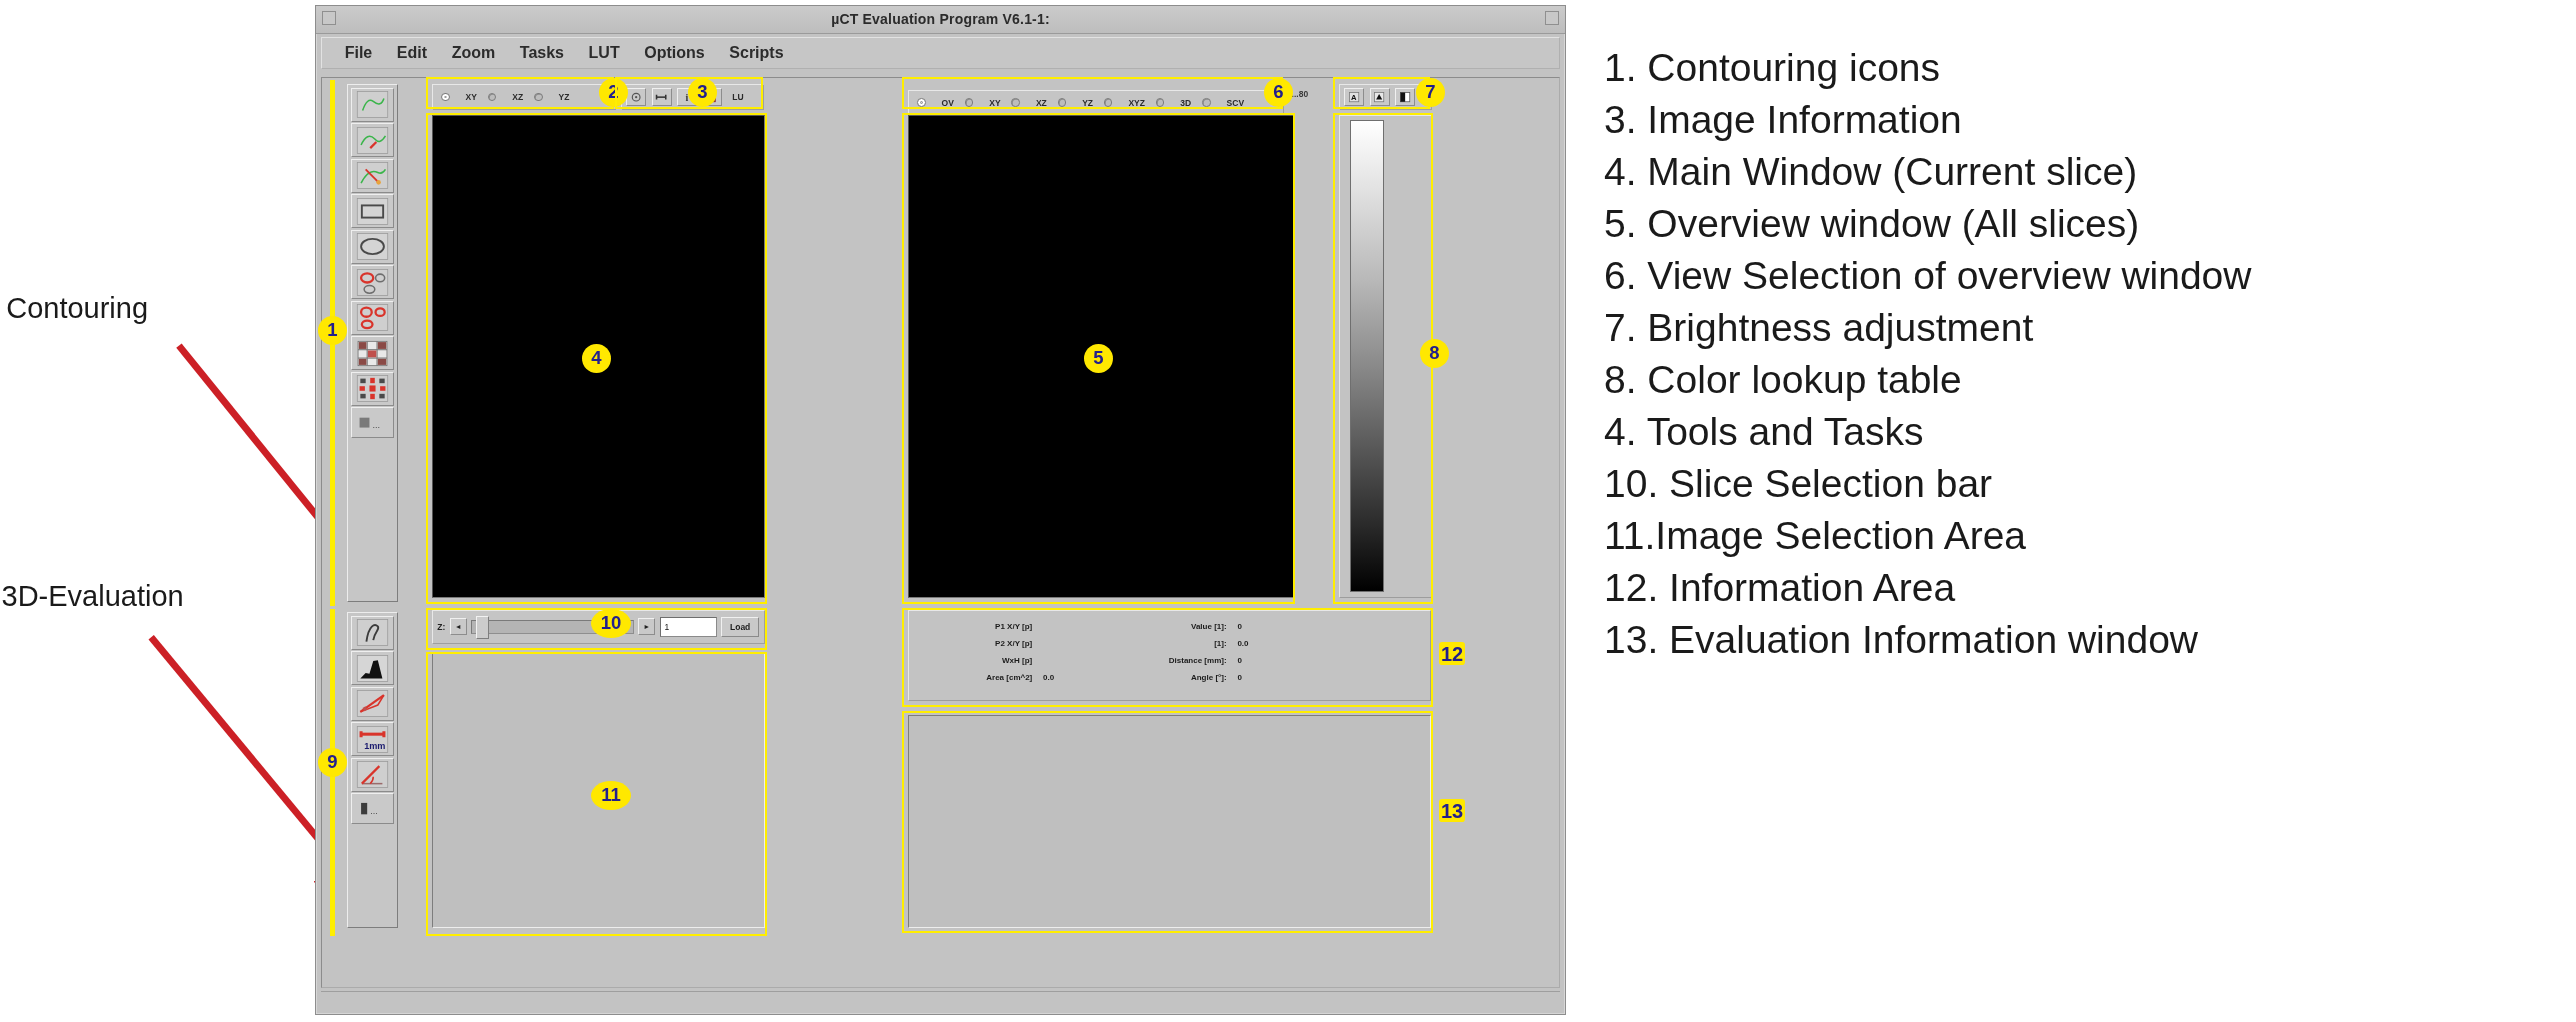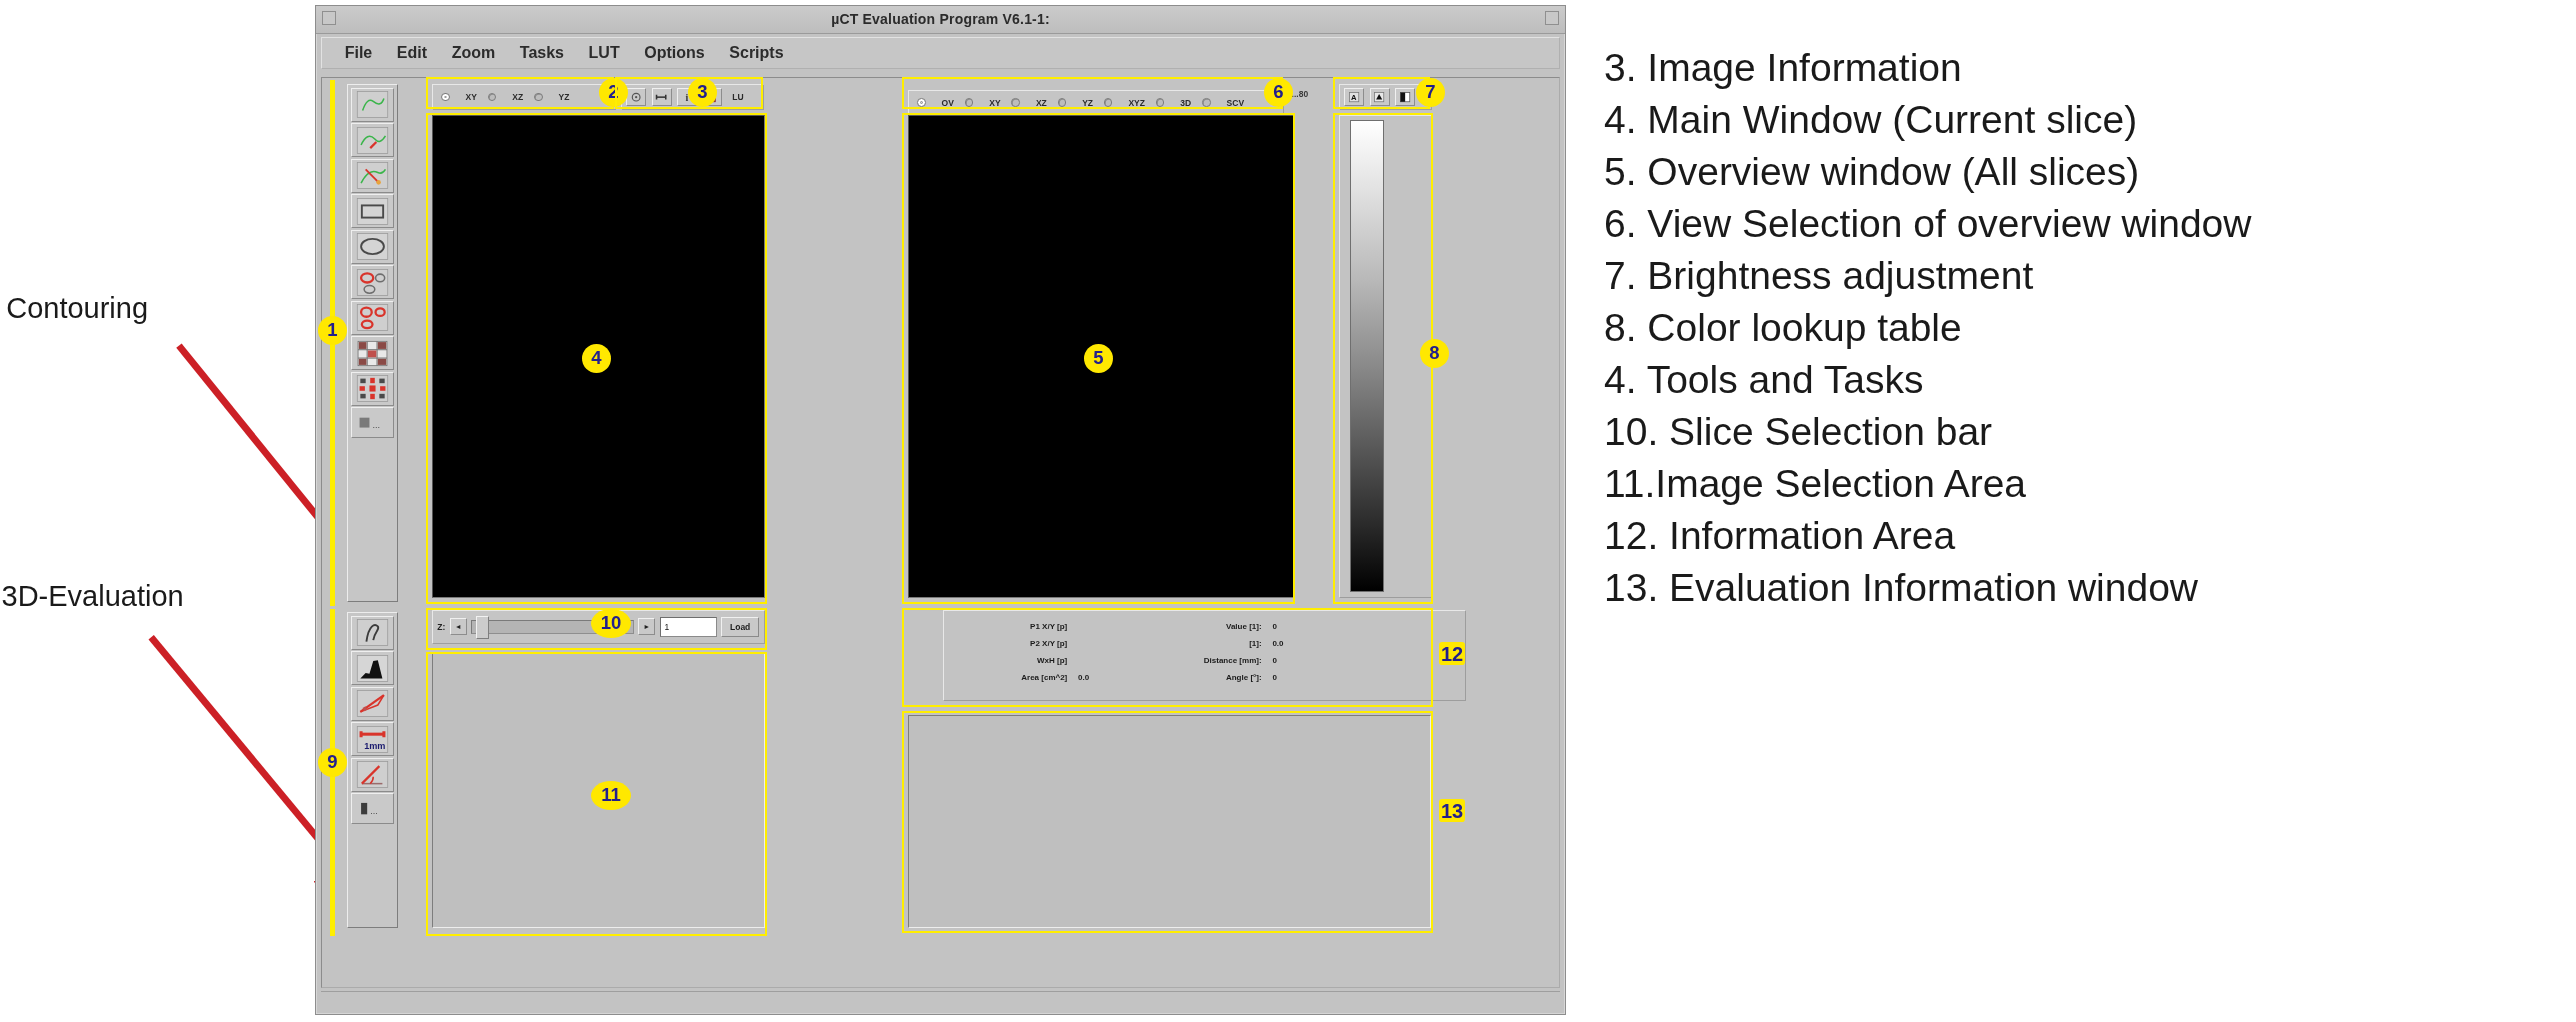--- a/index.html
+++ b/index.html
@@ -488,21 +488,21 @@
         <div id="slider-track">
           <div id="slider-thumb"></div>
         </div>
         <div class="arrow-btn">►</div>
         <div id="slice-field">1</div>
         <div id="load-btn">Load</div>
       </div>
 
       <div class="sunk" style="position:absolute; left:110px; top:574px; width:333px; height:276px;"></div>
 
-      <div id="info-area" style="left:621px; top:532px; width:523px; height:91px;">
+      <div id="info-area" style="left:586px; top:532px; width:523px; height:91px;">
         <div class="info-col" id="info-left">
           <div class="info-row">
             <span class="k">P1 X/Y [p]</span>
             <span class="v"></span>
           </div>
           <div class="info-row">
             <span class="k">P2 X/Y [p]</span>
             <span class="v"></span>
           </div>
           <div class="info-row">
@@ -574,20 +574,21 @@
   <div class="hl" style="left:426px; top:652px; width:341px; height:284px;"></div>
   <div class="marker" style="left:591px; top:781px; width:40px;">11</div>
 
   <div class="hl" style="left:902px; top:608px; width:531px; height:99px;"></div>
   <div class="marker flat" style="left:1439px; top:642px;">12</div>
 
   <div class="hl" style="left:902px; top:711px; width:531px; height:222px;"></div>
   <div class="marker flat" style="left:1439px; top:799px;">13</div>
 
   <div id="legend">
+    <div class="legend-item">1. Contouring icons</div>
     <div class="legend-item">3. Image Information</div>
     <div class="legend-item">4. Main Window (Current slice)</div>
     <div class="legend-item">5. Overview window (All slices)</div>
     <div class="legend-item">6. View Selection of overview window</div>
     <div class="legend-item">7. Brightness adjustment</div>
     <div class="legend-item">8. Color lookup table</div>
     <div class="legend-item">4. Tools and Tasks</div>
     <div class="legend-item">10. Slice Selection bar</div>
     <div class="legend-item">11.Image Selection Area</div>
     <div class="legend-item">12. Information Area</div>

